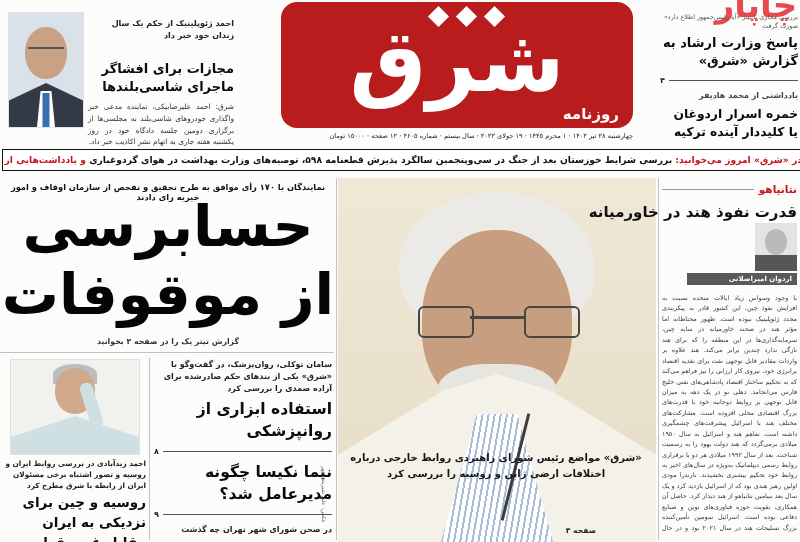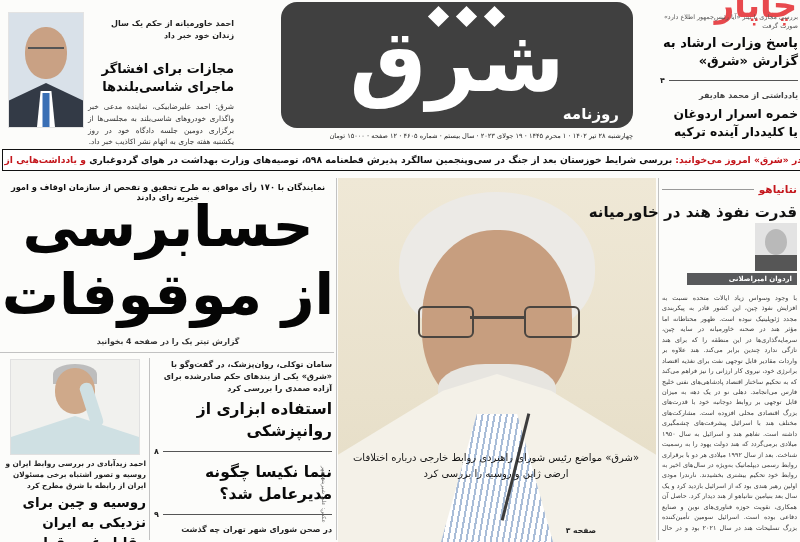--- a/index.html
+++ b/index.html
@@ -2,21 +2,21 @@
 <html lang="fa" dir="rtl"><head>
 <meta charset="utf-8">
 <style>
   html,body{margin:0;padding:0;background:#888;}
   .page{position:relative;width:800px;height:542px;background:#fcfcfa;overflow:hidden;
         font-family:"DejaVu Sans",sans-serif;direction:rtl;color:#111;}
   .abs{position:absolute;}
   .rt{text-align:right;}
 
   
-  .logo-box{left:281px;top:2px;width:352px;height:126px;background:#404040;border-radius:16px;}
+  .logo-box{left:281px;top:2px;width:352px;height:126px;background:#b91c1c;border-radius:16px;}
   .logo-word{position:absolute;top:-4px;left:0;right:0;text-align:center;color:#fff;
              font-size:86px;font-weight:700;line-height:126px;letter-spacing:2px;}
   .logo-sub{position:absolute;bottom:5px;right:14px;color:#fff;font-size:15px;font-weight:700;}
   .diamond{position:absolute;width:15px;height:15px;background:#fff;transform:rotate(45deg);top:7px;}
   .d1{left:150px;} .d2{left:178px;} .d3{left:206px;}
   .dateline{left:368px;top:132px;width:265px;font-size:6.6px;color:#222;white-space:nowrap;text-align:right;}
 
   .corner-ad{left:706px;top:-12px;width:100px;font-size:34px;font-weight:700;color:#e8494d;
              text-align:center;line-height:1;}
 
@@ -66,21 +66,21 @@
             background:#e7e5e0;border-radius:40% 40% 50% 50%;}
   .mp-glass{position:absolute;top:128px;width:52px;height:28px;border:2.5px solid #4a4540;border-radius:6px;}
   .mp-gl{left:80px;} .mp-gr{left:186px;}
   .mp-bridge{position:absolute;top:138px;left:132px;width:54px;height:2.5px;background:#4a4540;}
   .mp-suit{position:absolute;bottom:0;left:0;width:100%;height:168px;background:#f4f1e8;
            clip-path:polygon(0 48%,33% 10%,50% 0,67% 10%,100% 48%,100% 100%,0 100%);}
   .mp-shirt{position:absolute;bottom:0;left:50%;transform:translateX(-50%);width:112px;height:128px;
             background:repeating-linear-gradient(100deg,#ffffff 0 4px,#a9bdd8 4px 6px);
             clip-path:polygon(32% 0,68% 0,100% 100%,0 100%);}
   .mp-cord{position:absolute;bottom:20px;left:176px;width:3px;height:110px;background:#3c3c3c;transform:rotate(14deg);}
-  .ph-kick{position:absolute;left:12px;right:14px;top:272px;font-size:10px;font-weight:400;text-align:center;
+  .ph-kick{position:absolute;left:12px;right:14px;top:272px;font-size:10px;font-weight:700;text-align:center;
            color:#151515;line-height:1.55;}
   .ph-hl{position:absolute;left:10px;right:12px;top:308px;font-size:29px;font-weight:700;text-align:center;color:#050505;}
   .ph-page{position:absolute;right:60px;top:348px;font-size:7.6px;font-weight:700;color:#222;}
 
   
   .edcol{left:662px;top:183px;width:135px;}
   .ed-head{display:flex;align-items:center;gap:5px;}
   .ed-title{font-size:10.5px;font-weight:700;color:#c4161c;}
   .ed-line{flex:1;height:1px;background:#999;}
   .ed-hl{font-size:15px;font-weight:700;margin-top:8px;white-space:nowrap;}
@@ -128,21 +128,21 @@
 <div class="page">
 
   <div class="abs tl-photo">
     <div class="tl-head"></div>
     <div class="tl-glass"></div>
     <div class="tl-suit"></div>
     <div class="tl-shirt"></div>
     <div class="tl-tie"></div>
   </div>
   <div class="abs tl-text rt">
-    <div class="kick">احمد خاورمیانه از حکم یک سال زندان خود خبر داد</div>
+    <div class="kick">احمد ژئوپلیتیک از حکم یک سال زندان خود خبر داد</div>
     <div class="hl">مجازات برای افشاگر ماجرای شاسی‌بلندها</div>
     <div class="body-txt" style="margin-top:4px">شرق: احمد علیرضابیکی، نماینده مدعی خبر واگذاری خودروهای شاسی‌بلند به مجلسی‌ها از برگزاری دومین جلسه دادگاه خود در روز یکشنبه هفته جاری به اتهام نشر اکاذیب خبر داد.</div>
     <div class="pagetag" style="margin-top:5px">صفحه ۲</div>
   </div>
 
   <div class="abs logo-box">
     <div class="diamond d1"></div>
     <div class="diamond d2"></div>
     <div class="diamond d3"></div>
     <div class="logo-word">شرق</div>
@@ -167,21 +167,21 @@
     <span class="red">در «شرق» امروز می‌خوانید: </span><span>بررسی شرایط خوزستان بعد از جنگ در سی‌وپنجمین سالگرد پذیرش قطعنامه ۵۹۸، توصیه‌های وزارت بهداشت در هوای گردوغباری </span><span class="red">و یادداشت‌هایی از </span>
   </div>
 
   <div class="abs vline" style="left:336px;top:178px;height:362px"></div>
   <div class="abs vline" style="left:658px;top:178px;height:362px"></div>
   <div class="abs hline" style="left:0;top:352px;width:334px"></div>
   <div class="abs vline" style="left:149px;top:358px;height:182px"></div>
 
   <div class="abs lead-kick">نمایندگان با ۱۷۰ رأی موافق به طرح تحقیق و تفحص از سازمان اوقاف و امور خیریه رای دادند</div>
   <div class="abs lead-hl">حسابرسی از موقوفات</div>
-  <div class="abs lead-note">گزارش تیتر یک را در صفحه 4 بخوانید</div>
+  <div class="abs lead-note">گزارش تیتر یک را در صفحه ۲ بخوانید</div>
 
   <div class="abs midcol rt">
     <div class="kick">سامان توکلی، روان‌پزشک، در گفت‌وگو با «شرق» یکی از بندهای حکم صادرشده برای آزاده صمدی را بررسی کرد</div>
     <div class="hl">استفاده ابزاری از روانپزشکی</div>
     <div class="pmark" style="margin:5px 0">
       <span class="pmark-num">۸</span>
       <span class="pmark-line"></span>
     </div>
     <div class="hl">نیما نکیسا چگونه مدیرعامل شد؟</div>
     <div class="pmark" style="margin:5px 0">

